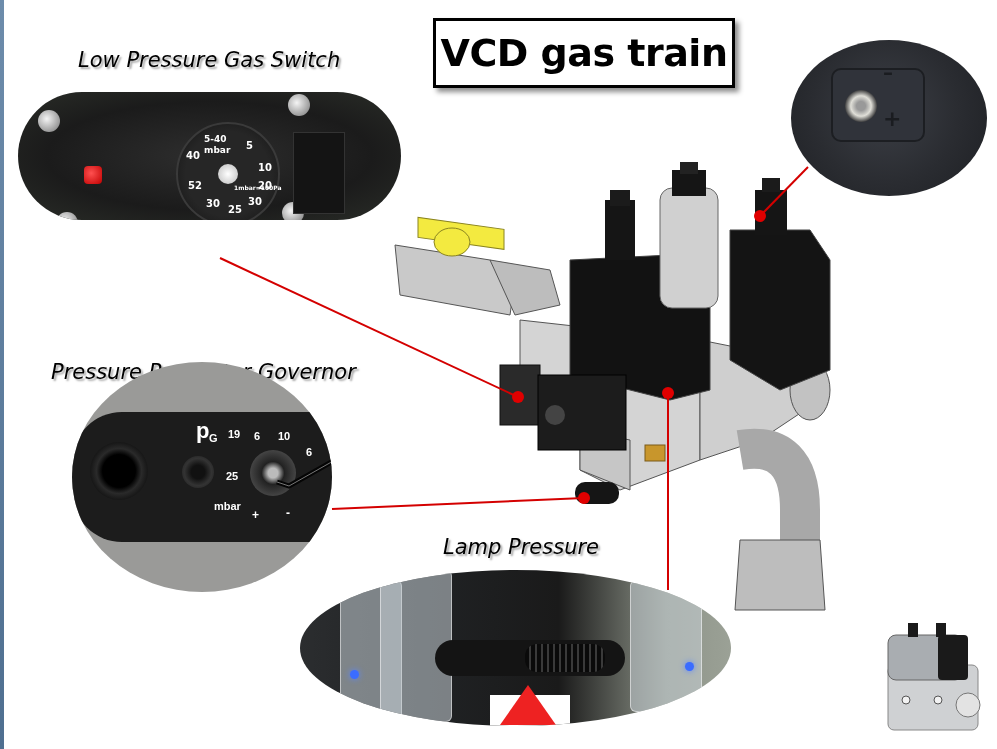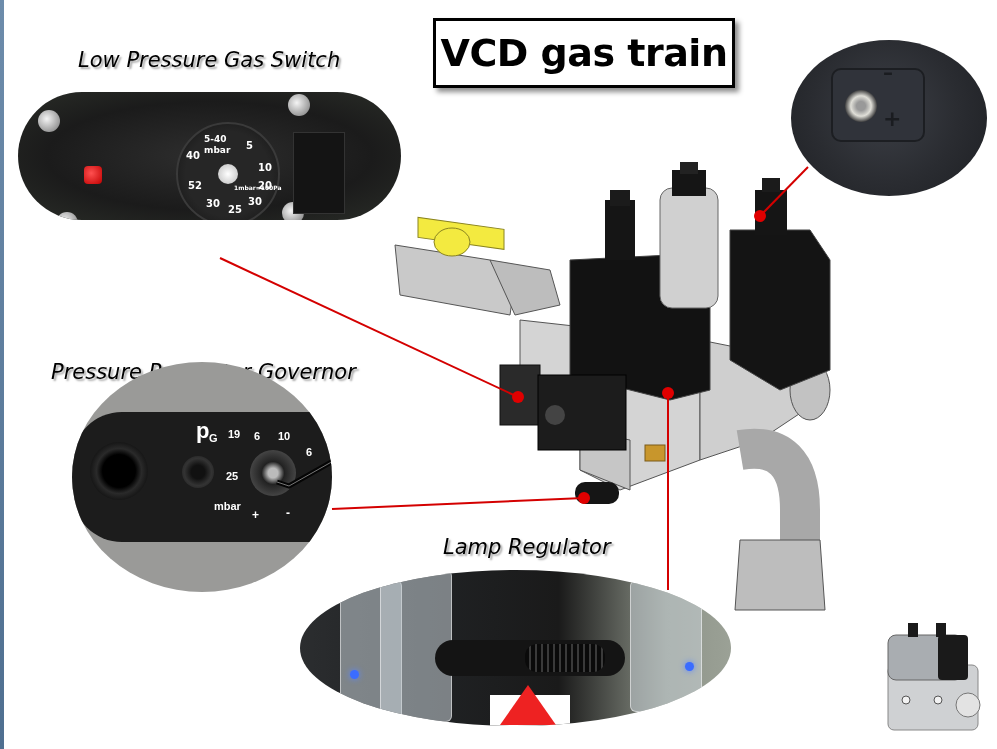--- a/index.html
+++ b/index.html
@@ -89,21 +89,21 @@
   </style>
 </head>
 <body>
 
 <div class="edge-bar"></div>
 
 <div class="title-box">VCD gas train</div>
 
 <div class="label" style="left:78px; top:48px;">Low Pressure Gas Switch</div>
 <div class="label" style="left:51px; top:360px;">Pressure Regulator  Governor</div>
-<div class="label" style="left:443px; top:535px;">Lamp Regulator</div>
+<div class="label" style="left:443px; top:535px;">Lamp Pressure</div>
 
 <div class="photo" id="lpgs-photo">
   <div class="screw" style="left:20px; top:18px;"></div>
   <div class="screw" style="left:270px; top:2px;"></div>
   <div class="screw" style="left:38px; top:120px;"></div>
   <div class="screw" style="left:264px; top:110px;"></div>
   <div class="red-led"></div>
   <div class="tab"></div>
   <div class="dial">
     <div class="dial-center"></div>

